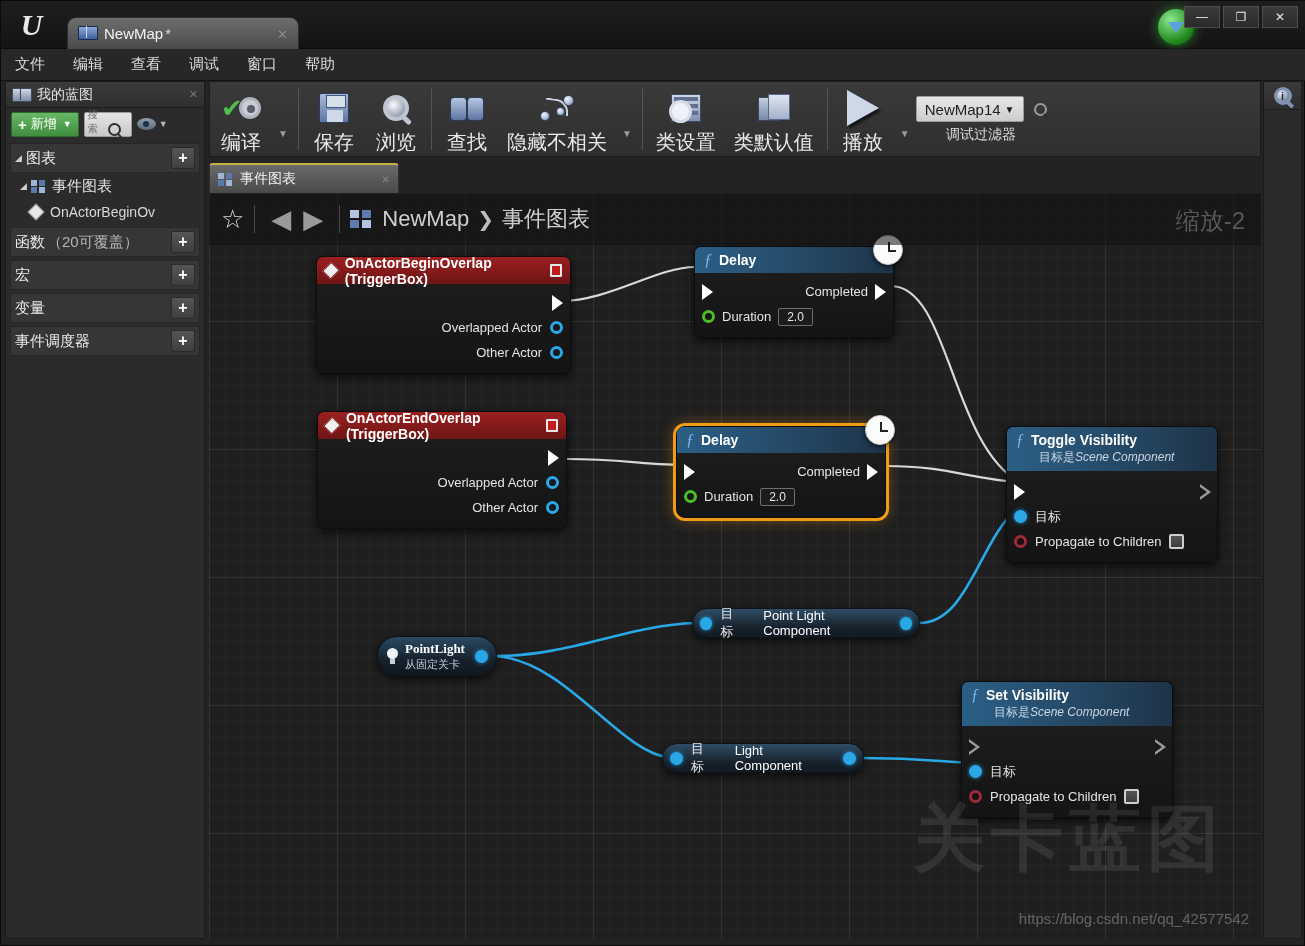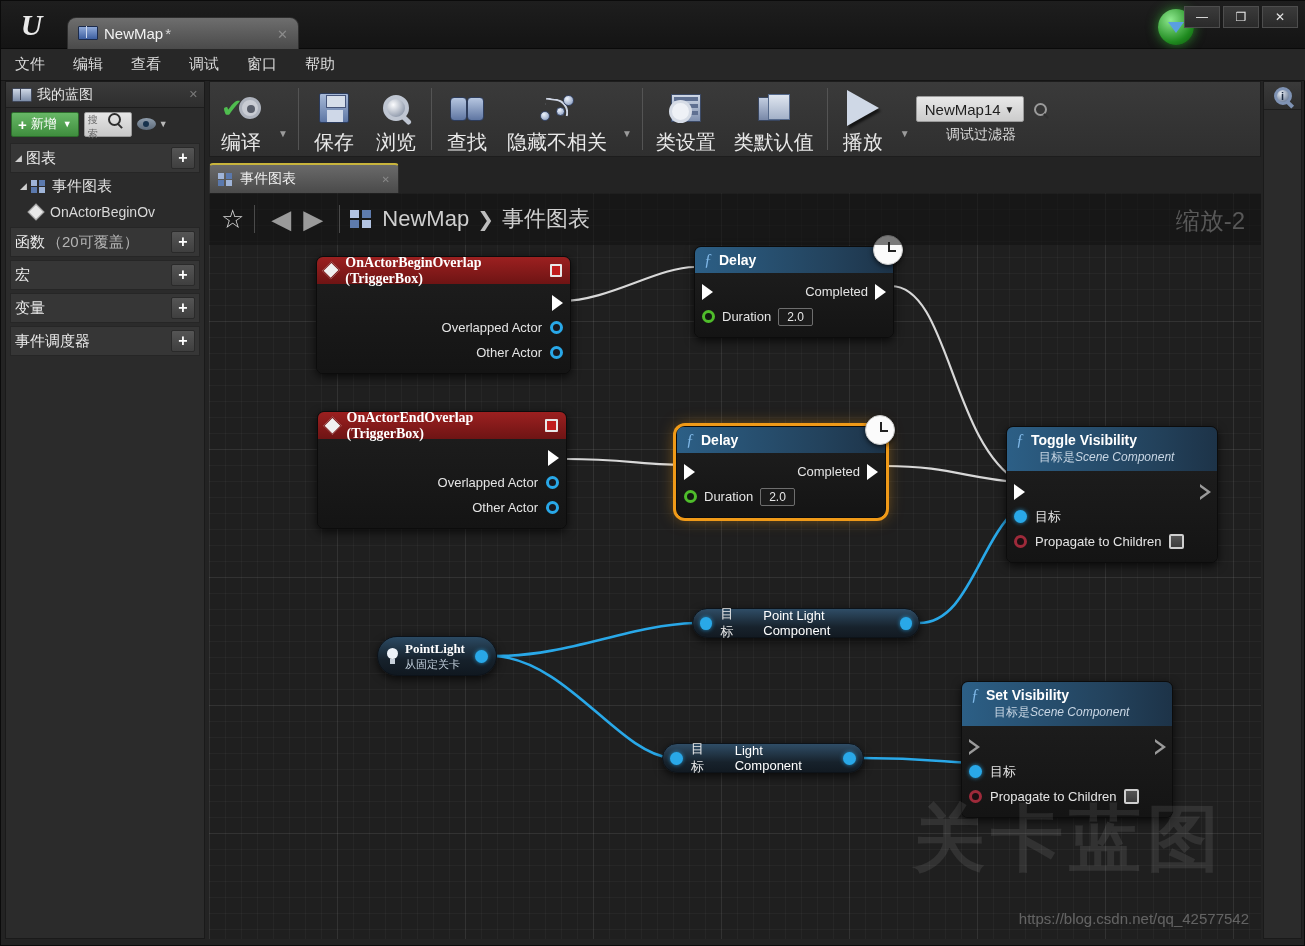--- a/index.html
+++ b/index.html
@@ -56,21 +56,21 @@
   .panel-head .t { color:#e4e4e4; font-size:14px; }
   .panel-head .x { margin-left:auto; color:#7a7a7a; font-size:11px; }
 
   .panel-toolbar { height:32px; display:flex; align-items:center; padding:3px 5px; gap:5px; }
   .btn-add { height:25px; background:linear-gradient(#67b866,#3f8d3e); border:1px solid #2c6b2b;
     border-radius:2px; color:#fff; font-size:13px; display:flex; align-items:center;
     padding:0 6px; gap:4px; }
   .btn-add .plus { font-size:15px; font-weight:bold; }
   .btn-add .cv { font-size:9px; margin-left:2px; }
   .search-mini { height:25px; width:48px; background:linear-gradient(#e6e6e6,#c8c8c8);
-    border:1px solid #9a9a9a; border-radius:2px; display:flex; align-items:flex-start;
+    border:1px solid #9a9a9a; border-radius:2px; display:flex; align-items:flex-end;
     padding:0 3px; color:#666; font-size:11px; position:relative; }
   .mag { width:13px;height:13px;border:2px solid #2e2e2e;border-radius:50%;position:relative;margin-left:2px;}
   .mag:after{content:"";position:absolute;right:-4px;bottom:-3px;width:6px;height:2px;background:#2e2e2e;transform:rotate(45deg);}
   .eye-wrap { display:flex; align-items:center; gap:3px; color:#b9b9b9; font-size:9px; }
   .eye { width:19px;height:12px;border-radius:50%;background:linear-gradient(#8f9dac,#5c6a7a);
     display:flex;align-items:center;justify-content:center;}
   .eye i{width:6px;height:6px;border-radius:50%;background:#17324d;display:block;}
 
   .sec-row { height:30px; margin:3px 4px 0 4px; background:#363636; border:1px solid #262626;
     display:flex; align-items:center; padding:0 4px; }
@@ -186,21 +186,21 @@
   .zoomlbl { position:absolute; right:16px; top:12px; color:#585858; font-size:24px; }
 
   .watermark { position:absolute; right:36px; bottom:52px; color:rgba(255,255,255,.085);
     font-size:72px; font-weight:bold; letter-spacing:6px; font-family:"DejaVu Sans",sans-serif; }
   .wmurl { position:absolute; right:12px; bottom:12px; color:rgba(255,255,255,.30); font-size:15px; }
 
   
   .node { position:absolute; border-radius:7px; background:#181818;
     box-shadow:0 3px 10px rgba(0,0,0,.7); border:1px solid #0c0c0c; }
   .node-evt-head { height:27px; border-top-left-radius:6px; border-top-right-radius:6px;
-    background:linear-gradient(#9c2020,#6e1414); display:flex; align-items:center; padding:0 8px;font-family:Liberation Serif, serif; }
+    background:linear-gradient(#9c2020,#6e1414); display:flex; align-items:center; padding:0 8px; }
   .node-evt-head .d { width:13px;height:13px;background:#f0f0f0;transform:rotate(45deg);
     border:1px solid #7d1818; margin-right:8px; }
   .node-evt-head .t { color:#fff; font-size:14px; font-weight:bold; }
   .node-evt-head .sq { margin-left:auto; width:13px;height:13px;border:2px solid #e8e8e8;
     background:#c11d1d; border-radius:1px; }
   .node-body { background:linear-gradient(#1c1c1c,#141414); padding:6px 0 8px 0;
     border-bottom-left-radius:6px; border-bottom-right-radius:6px; }
 
   .node-fn-head { border-top-left-radius:6px; border-top-right-radius:6px;
     background:linear-gradient(90deg,#2c5f86,#23425c 70%,#1d3348);

